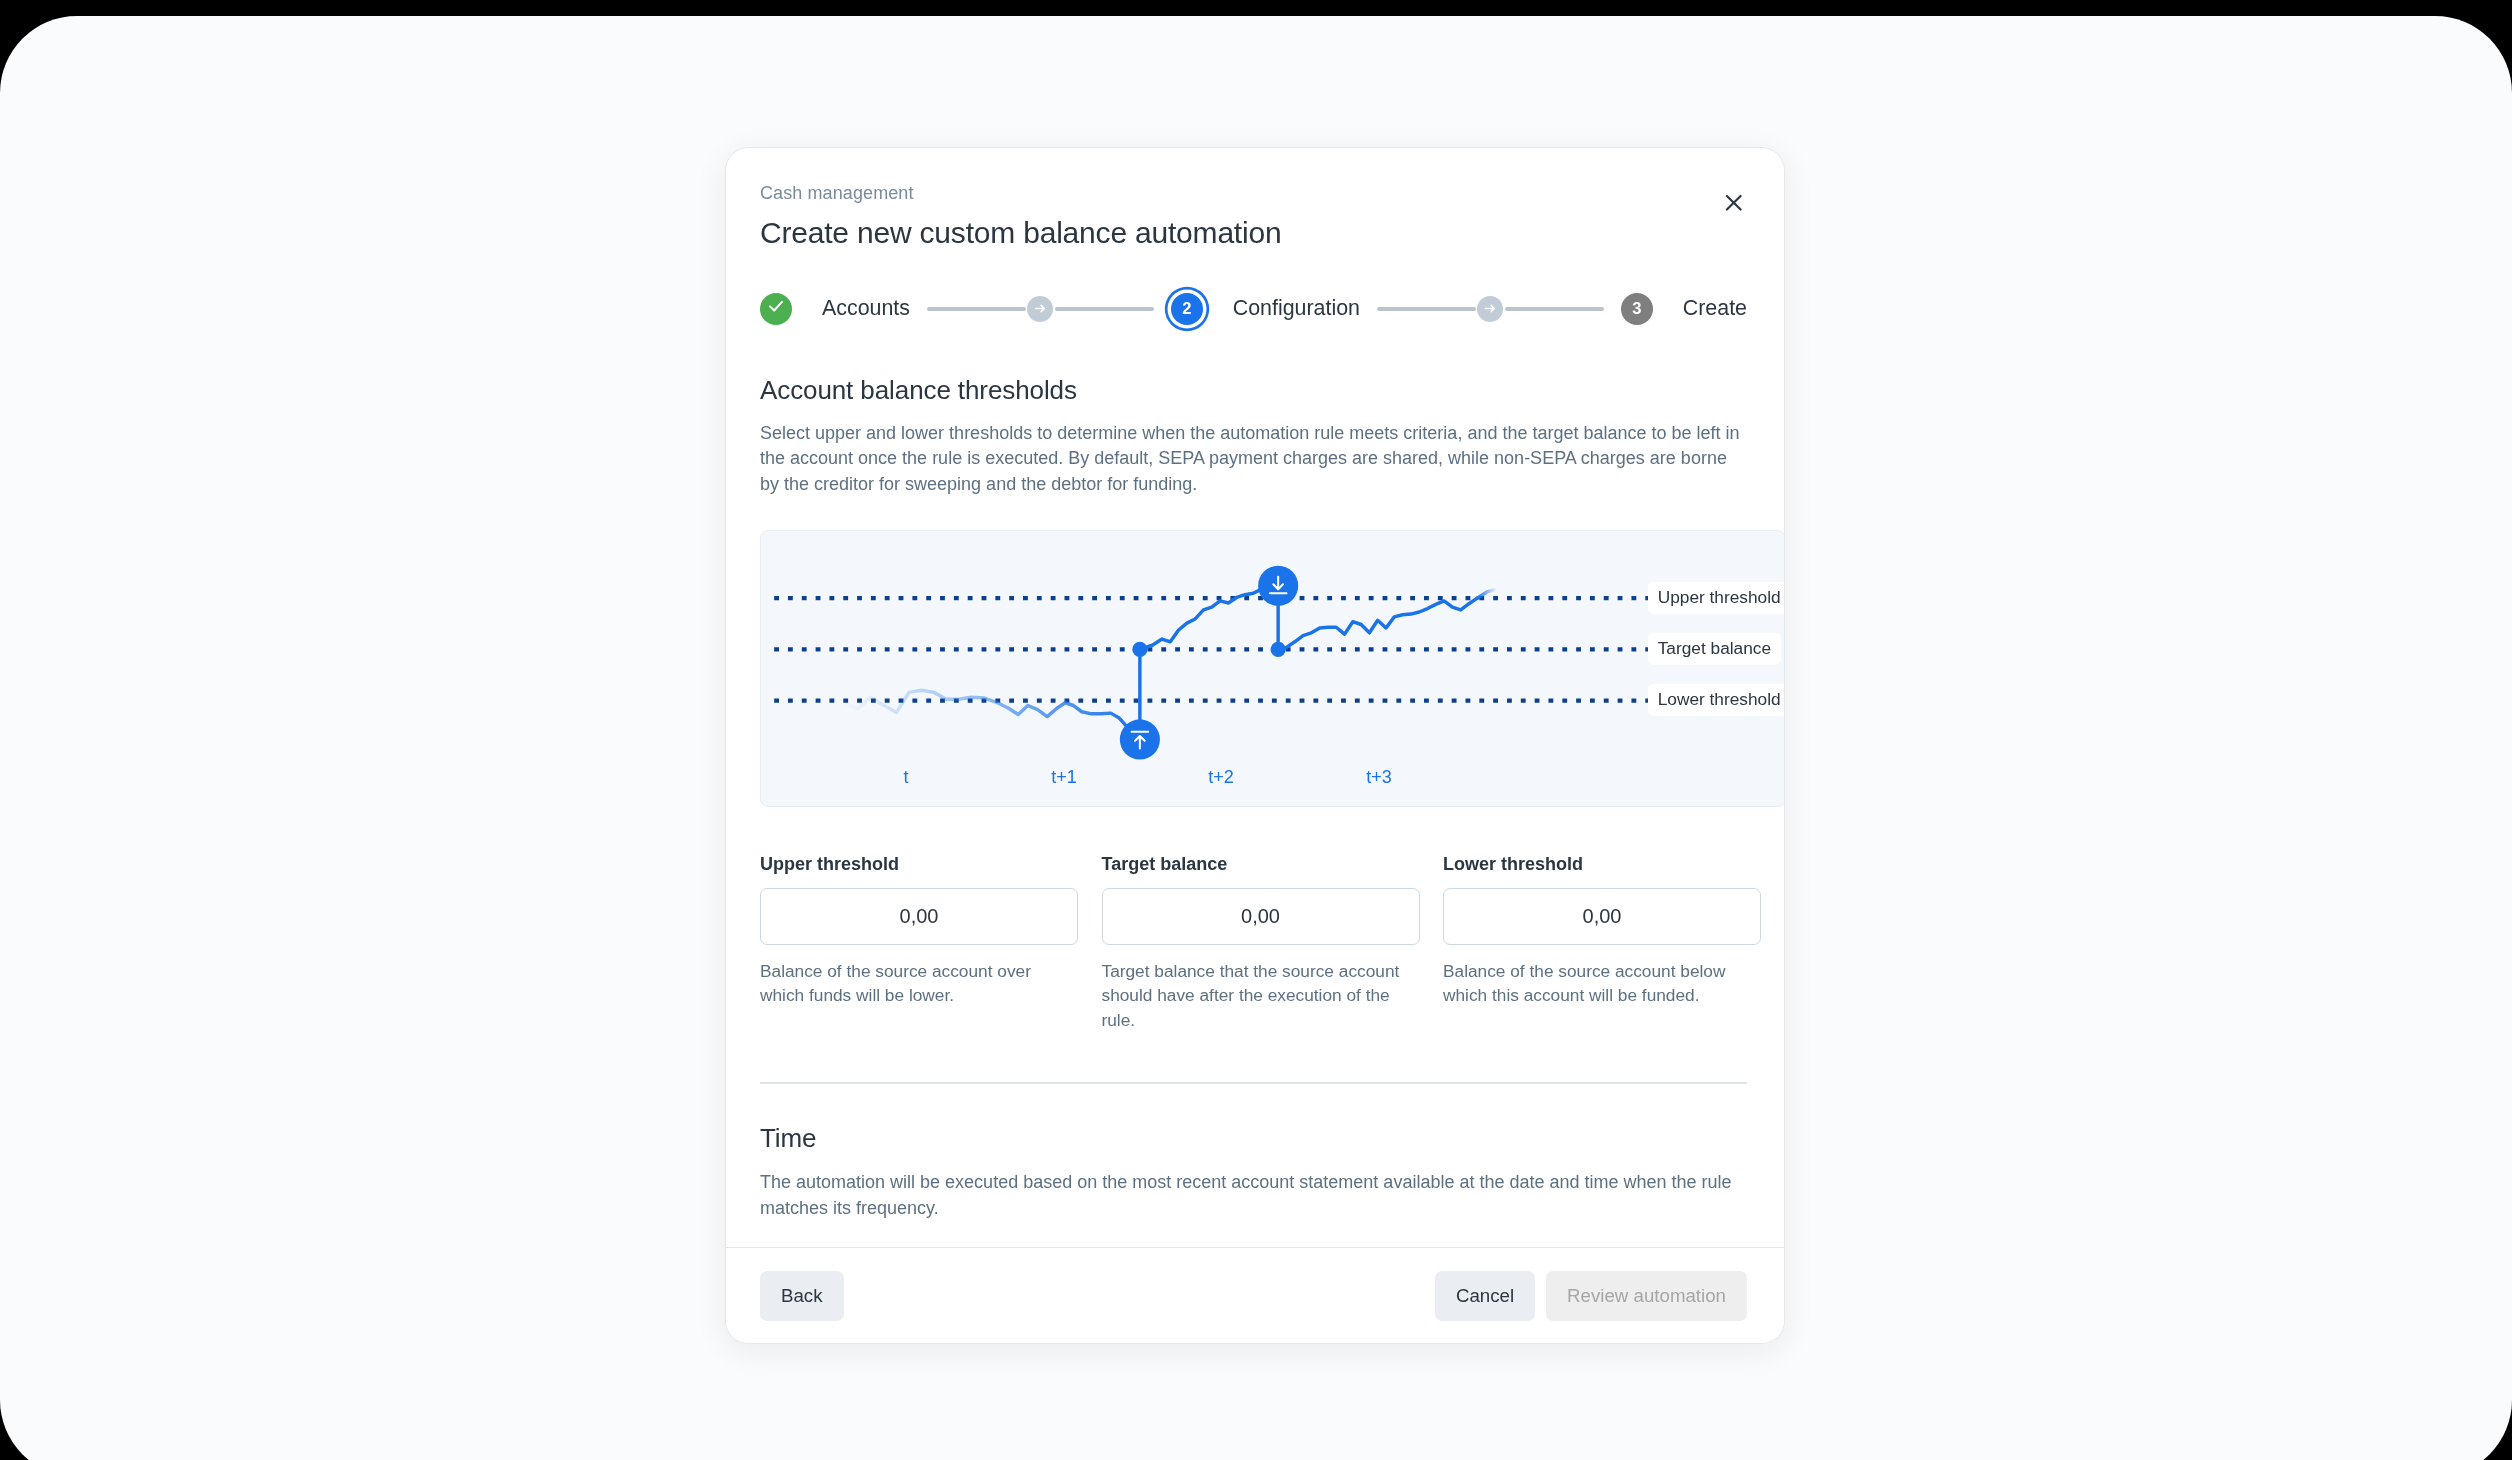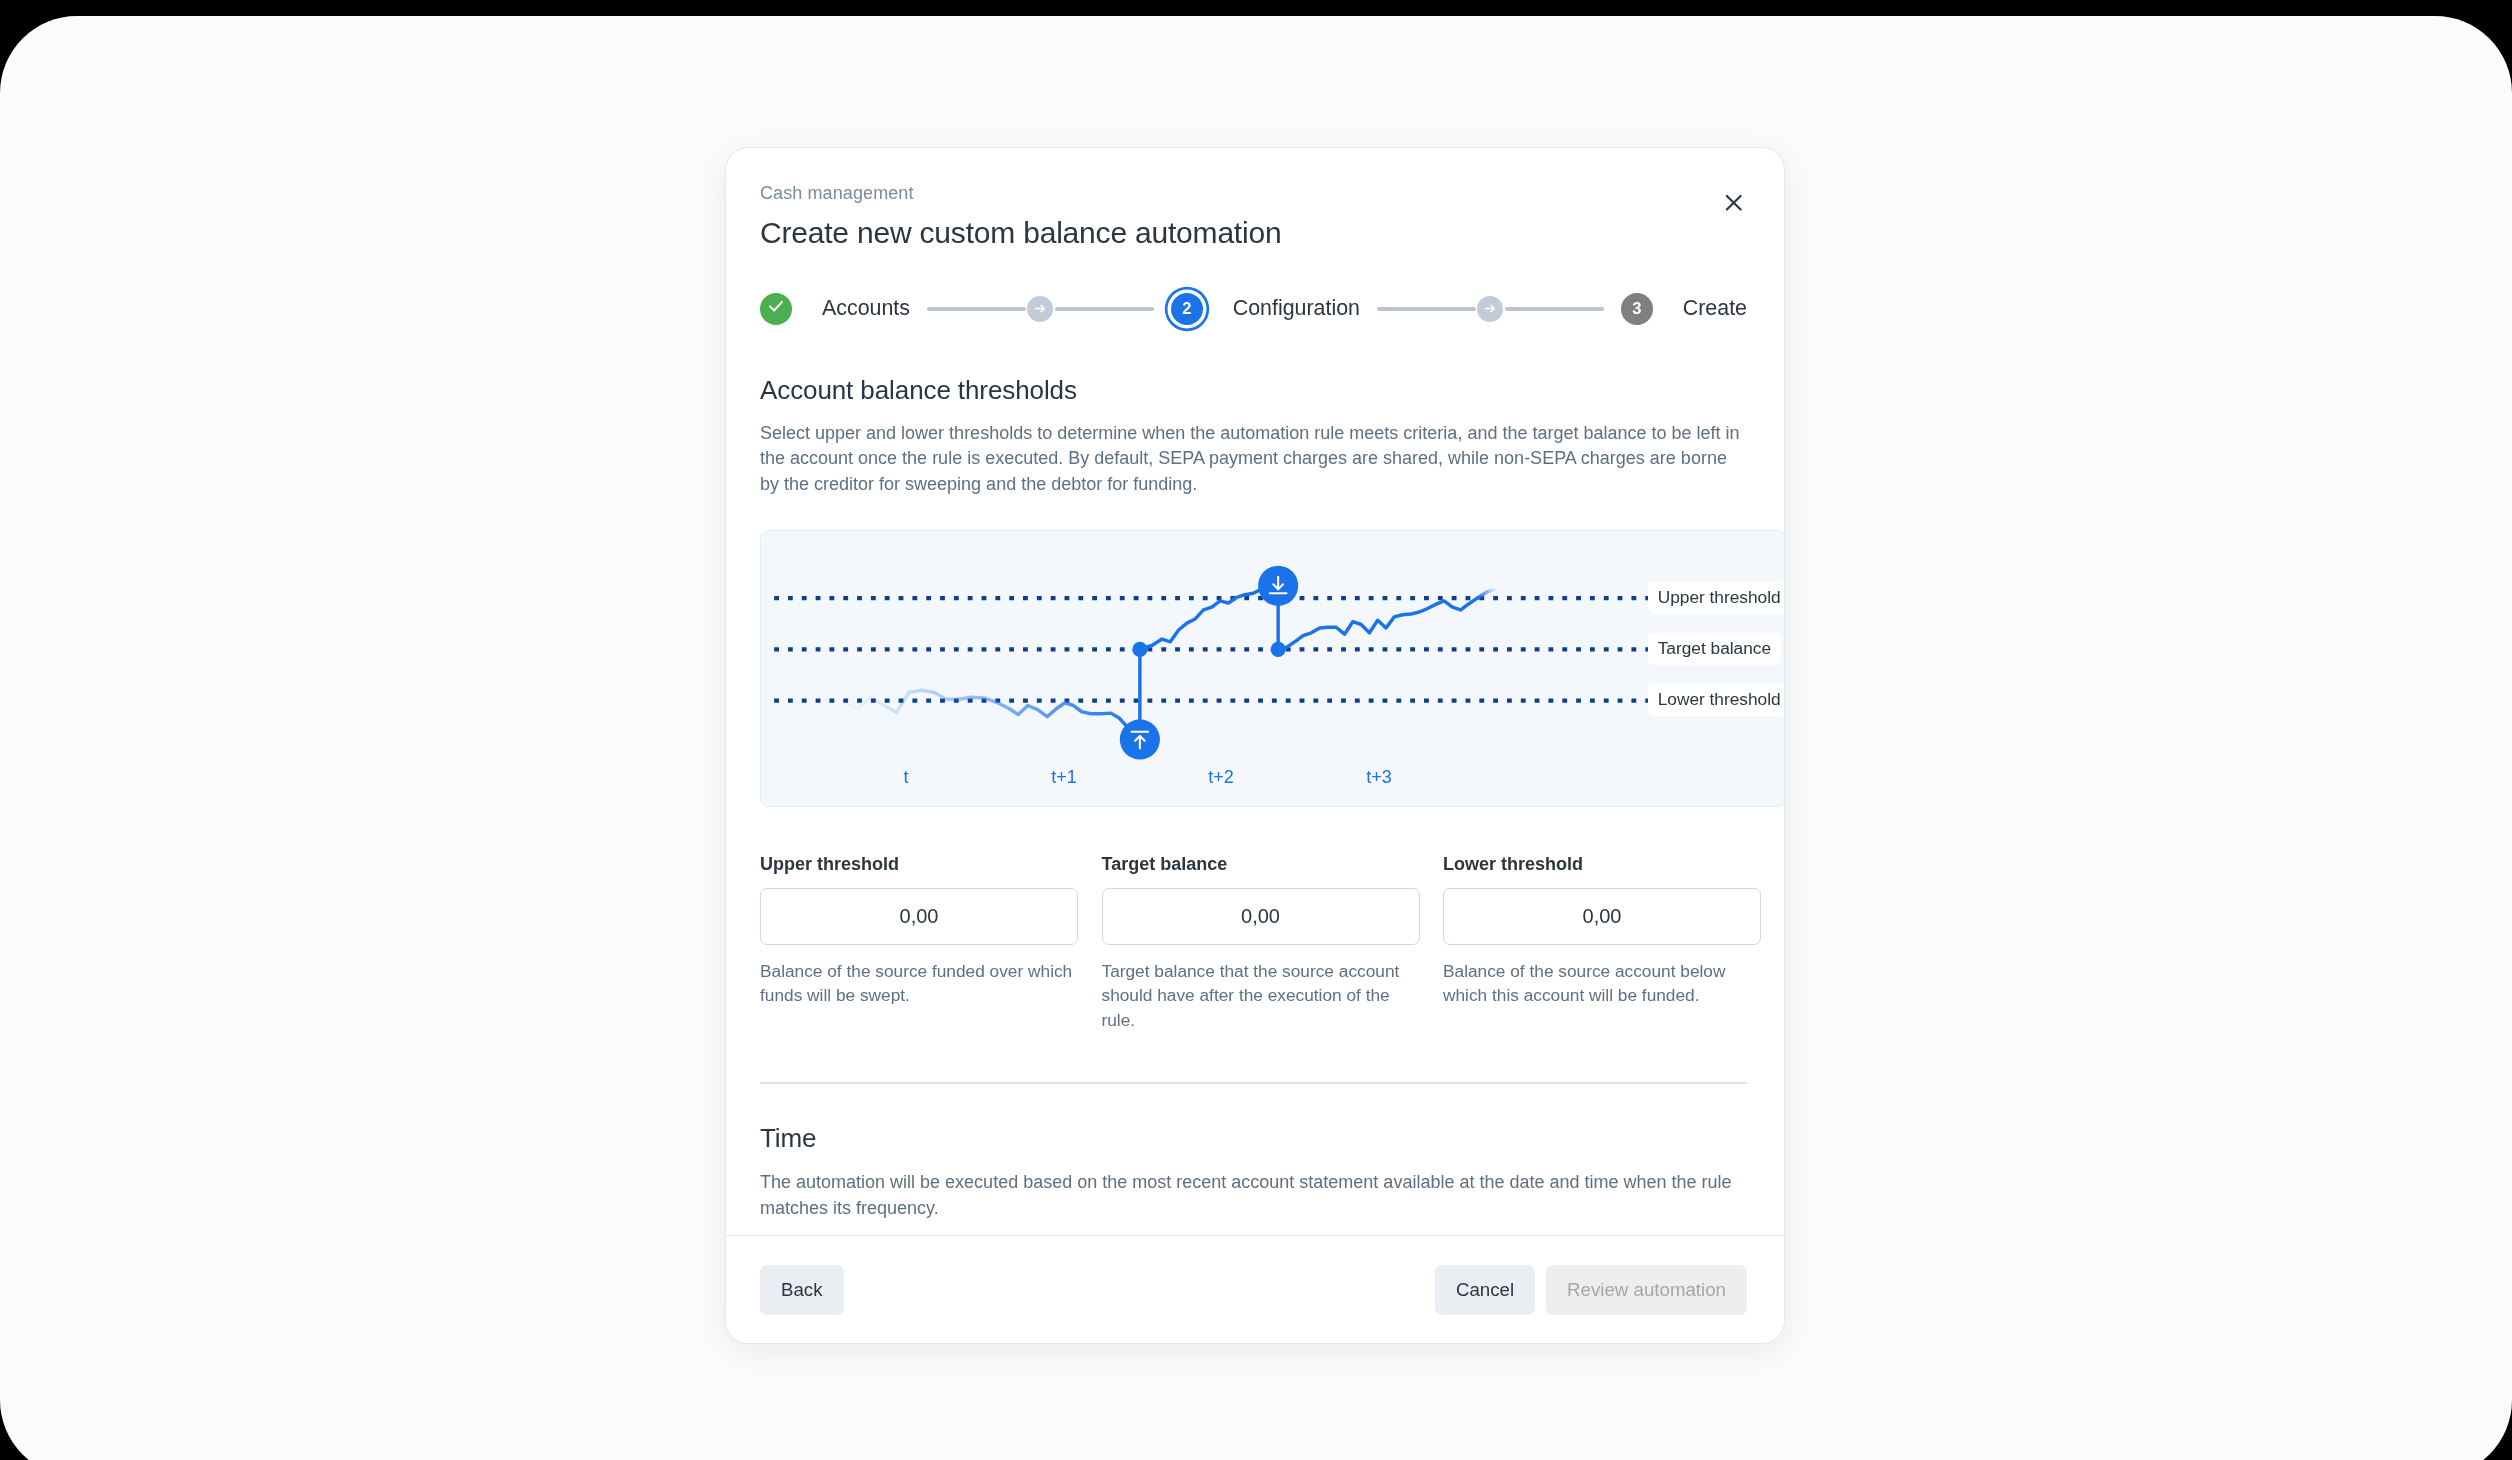--- a/index.html
+++ b/index.html
@@ -230,21 +230,21 @@
     font-size: 18px;
     line-height: 1.42;
     color: #5d7082;
     max-width: 1003px;
   }
 
   
   .modal-footer {
     flex: 0 0 auto;
     border-top: 1.4px solid #e3e8ed;
-    height: 108px;
+    height: 96px;
     display: flex;
     align-items: center;
     padding: 0 37px 0 34px;
     background: #ffffff;
   }
   .footer-right { margin-left: auto; display: flex; gap: 11px; }
   .btn {
     font-family: "Liberation Sans", sans-serif;
     font-size: 18.7px;
     border: none;
@@ -403,21 +403,21 @@
         <div class="tick-label" style="left:303px;">t+1</div>
         <div class="tick-label" style="left:460px;">t+2</div>
         <div class="tick-label" style="left:618px;">t+3</div>
       </div>
 
       <div class="fields-row">
 
         <div class="field">
           <label class="field-label">Upper threshold</label>
           <input class="field-input" type="text" value="0,00" style="">
-          <div class="field-help">Balance of the source funded over which funds will be swept.</div>
+          <div class="field-help">Balance of the source account over which funds will be lower.</div>
         </div>
 
         <div class="field">
           <label class="field-label">Target balance</label>
           <input class="field-input" type="text" value="0,00" style="">
           <div class="field-help">Target balance that the source account should have after the execution of the rule.</div>
         </div>
 
         <div class="field">
           <label class="field-label">Lower threshold</label>

